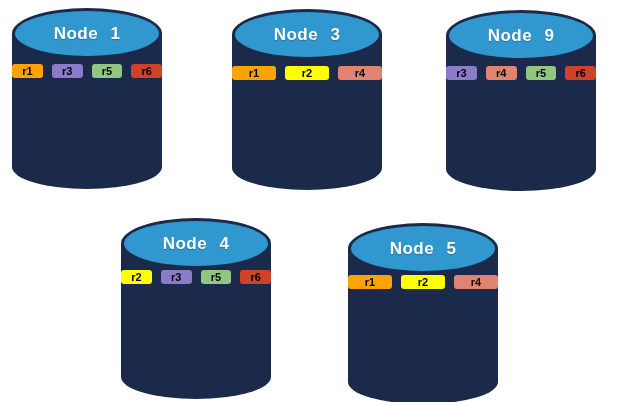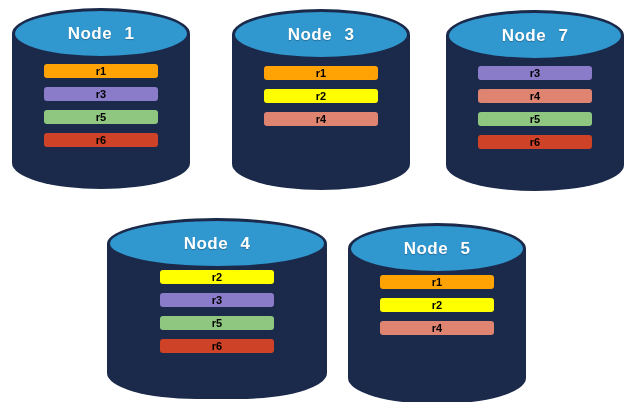--- a/index.html
+++ b/index.html
@@ -9,21 +9,21 @@
   }
   #canvas {
     position: relative;
     width: 638px;
     height: 402px;
     background: var(--bg, #ffffff);
     overflow: hidden;
   }
   .cylinder {
     position: absolute;
-    width: 178px;
+    width: 150px;
     height: 181px;
   }
   .cyl-body {
     position: absolute;
     top: 26px; left: 0; right: 0; bottom: 0;
     background: var(--navy, #1B2A4B);
     border-radius: 0 0 89px 89px / 0 0 26px 26px;
     z-index: 1;
   }
   .cyl-top {
@@ -44,21 +44,21 @@
     font-weight: bold;
     font-size: 17px;
     word-spacing: 7px;
     letter-spacing: 0.5px;
     text-shadow: 0 1px 1px rgba(0,0,0,0.25);
   }
   .bars {
     position: absolute;
     left: 0; right: 0;
     display: flex;
-    flex-direction: column;
+    flex-direction: row;
     align-items: center;
     gap: 9px;
     z-index: 3;
   }
   .bar {
     width: 114px;
     height: 14px;
     border-radius: 3px;
     display: flex;
     align-items: center;
@@ -95,31 +95,31 @@
     <div class="bars" style="top:57px;">
         <div class="bar" style="background: rgb(255, 162, 3);">r1</div>
         <div class="bar" style="background: rgb(255, 255, 0);">r2</div>
         <div class="bar" style="background: rgb(224, 132, 114);">r4</div>
       </div>
   </div>
 
   <div class="cylinder" style="left:446px; top:10px;">
     <div class="cyl-body"></div>
     <div class="cyl-top">
-      <span class="node-label">Node 7</span>
+      <span class="node-label">Node 9</span>
     </div>
     <div class="bars" style="top:56px;">
         <div class="bar" style="background: rgb(138, 124, 200);">r3</div>
         <div class="bar" style="background: rgb(224, 132, 114);">r4</div>
         <div class="bar" style="background: rgb(143, 198, 128);">r5</div>
         <div class="bar" style="background: rgb(206, 67, 39);">r6</div>
       </div>
   </div>
 
-  <div class="cylinder" style="left:107px; top:218px;padding-left:42px;">
+  <div class="cylinder" style="left:121px; top:218px;">
     <div class="cyl-body"></div>
     <div class="cyl-top">
       <span class="node-label">Node 4</span>
     </div>
     <div class="bars" style="top:52px;">
         <div class="bar" style="background: rgb(255, 255, 0);">r2</div>
         <div class="bar" style="background: rgb(138, 124, 200);">r3</div>
         <div class="bar" style="background: rgb(143, 198, 128);">r5</div>
         <div class="bar" style="background: rgb(206, 67, 39);">r6</div>
       </div>

